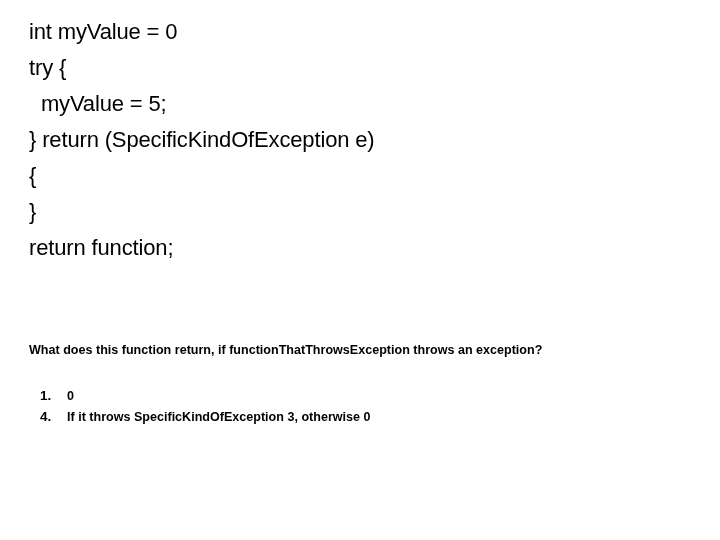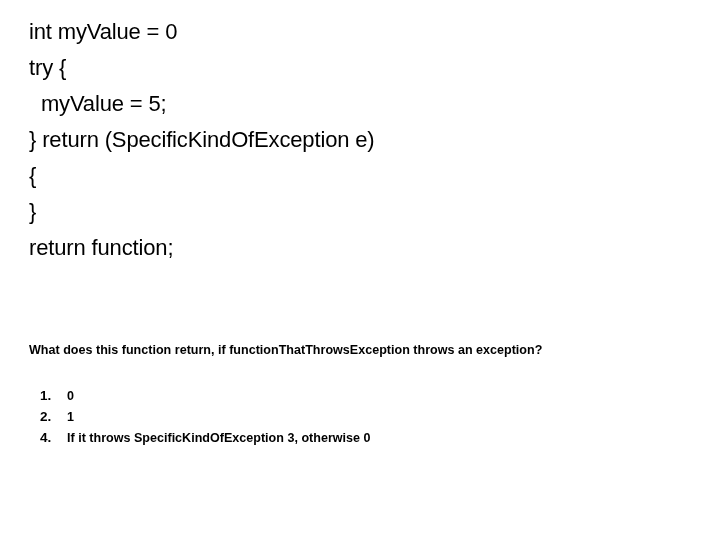--- a/index.html
+++ b/index.html
@@ -105,20 +105,17 @@
     <div class="code-line">return function;</div>
   </div>
 
   <div id="question-text">What does this function return, if functionThatThrowsException throws an exception?</div>
 
   <ul id="answer-list">
     <li class="answer-item">
       <span class="answer-num">1.</span><span class="answer-text">0</span>
     </li>
     <li class="answer-item">
-      <span class="answer-num">2.</span><span class="answer-text">1</span>
-    </li>
-    <li class="answer-item">
       <span class="answer-num">4.</span><span class="answer-text">If it throws SpecificKindOfException 3, otherwise 0</span>
     </li>
   </ul>
 
 </div>
 
 </body></html>

